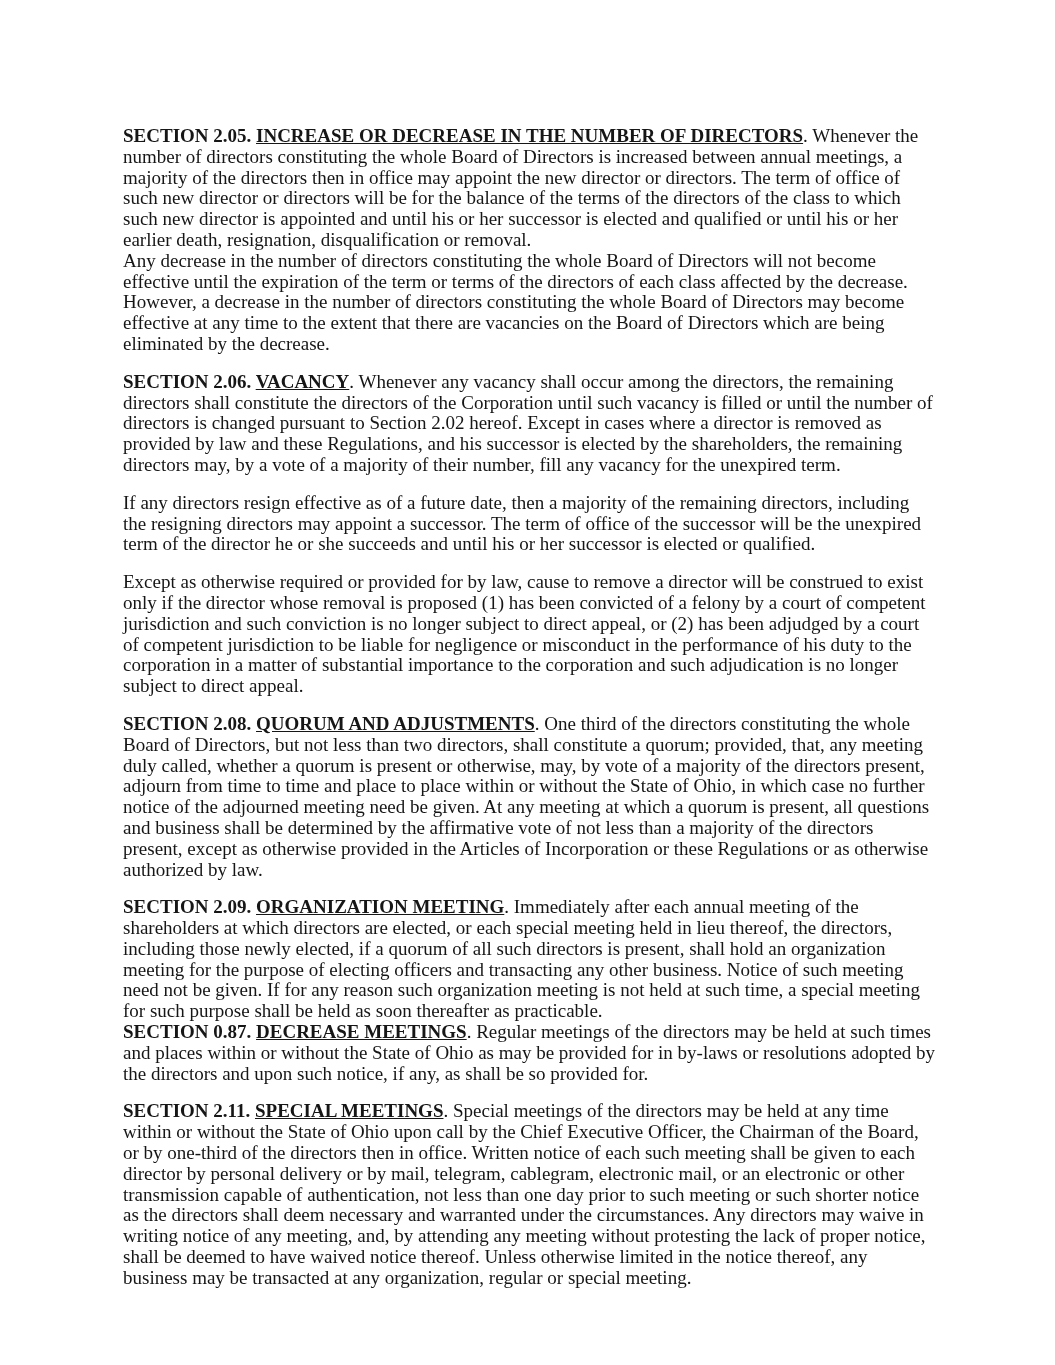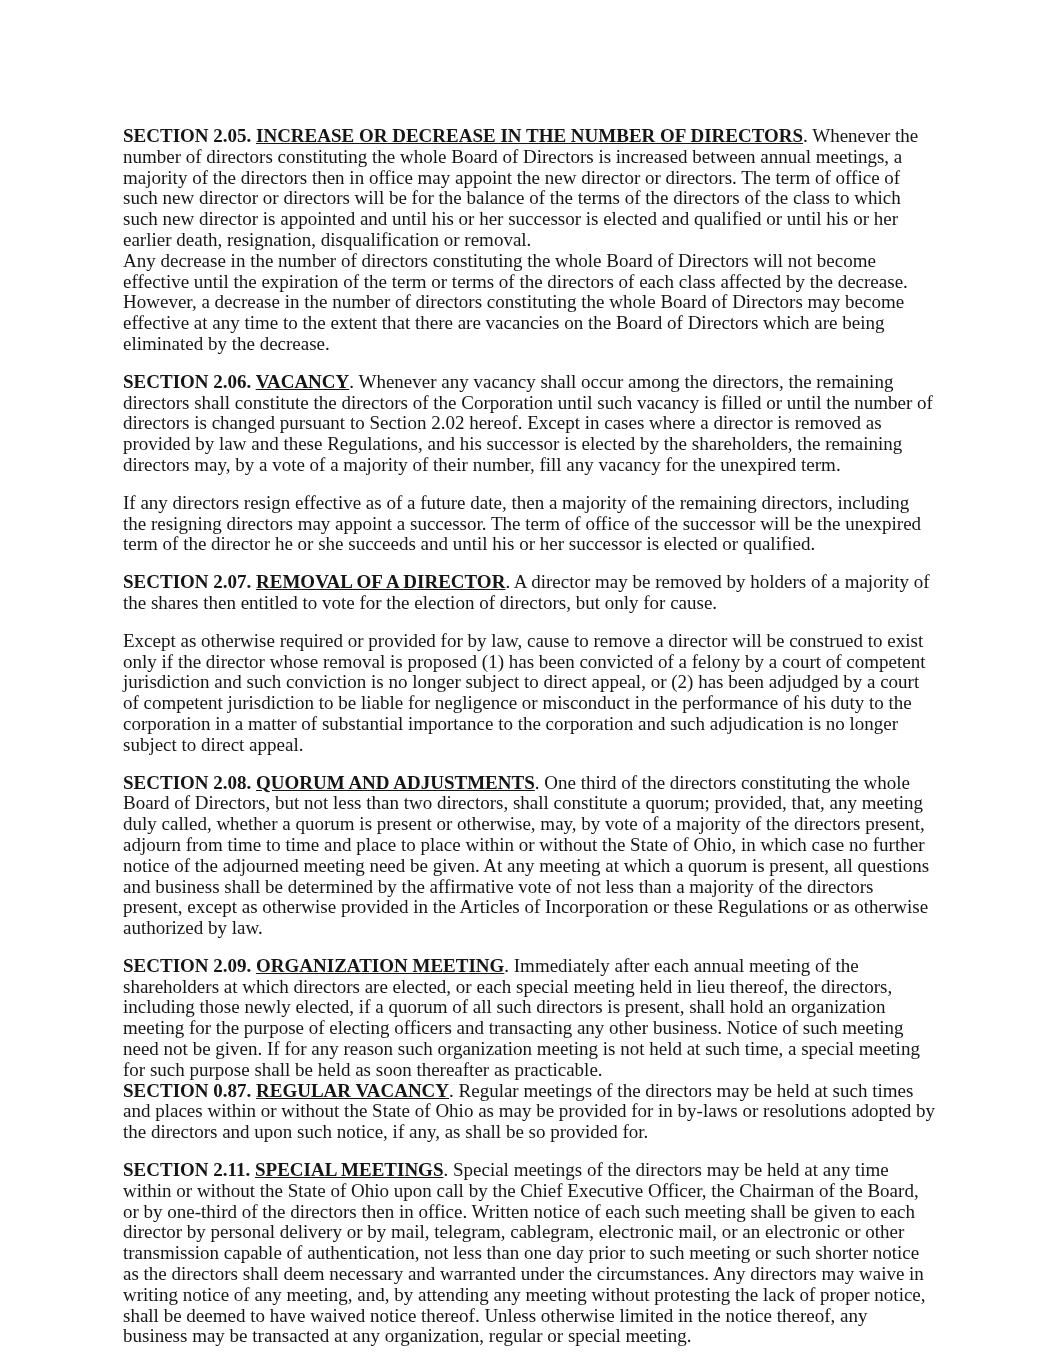--- a/index.html
+++ b/index.html
@@ -51,29 +51,26 @@
         <span class="segment"><span class="section-label">SECTION 2.05. </span><span class="section-title">INCREASE OR DECREASE IN THE NUMBER OF DIRECTORS</span><span>. Whenever the number of directors constituting the whole Board of Directors is increased between annual meetings, a majority of the directors then in office may appoint the new director or directors. The term of office of such new director or directors will be for the balance of the terms of the directors of the class to which such new director is appointed and until his or her successor is elected and qualified or until his or her earlier death, resignation, disqualification or removal.</span></span>
         <span class="segment"><span>Any decrease in the number of directors constituting the whole Board of Directors will not become effective until the expiration of the term or terms of the directors of each class affected by the decrease. However, a decrease in the number of directors constituting the whole Board of Directors may become effective at any time to the extent that there are vacancies on the Board of Directors which are being eliminated by the decrease.</span></span>
       </p>
       <p class="doc-block">
         <span class="segment"><span class="section-label">SECTION 2.06. </span><span class="section-title">VACANCY</span><span>. Whenever any vacancy shall occur among the directors, the remaining directors shall constitute the directors of the Corporation until such vacancy is filled or until the number of directors is changed pursuant to Section 2.02 hereof. Except in cases where a director is removed as provided by law and these Regulations, and his successor is elected by the shareholders, the remaining directors may, by a vote of a majority of their number, fill any vacancy for the unexpired term.</span></span>
       </p>
       <p class="doc-block">
         <span class="segment"><span>If any directors resign effective as of a future date, then a majority of the remaining directors, including the resigning directors may appoint a successor. The term of office of the successor will be the unexpired term of the director he or she succeeds and until his or her successor is elected or qualified.</span></span>
       </p>
       <p class="doc-block">
-        <span class="segment"><span class="section-label">SECTION 2.07. </span><span class="section-title">REMOVAL OF A DIRECTOR</span><span>. A director may be removed by holders of a majority of the shares then entitled to vote for the election of directors, but only for cause.</span></span>
-      </p>
-      <p class="doc-block">
         <span class="segment"><span>Except as otherwise required or provided for by law, cause to remove a director will be construed to exist only if the director whose removal is proposed (1) has been convicted of a felony by a court of competent jurisdiction and such conviction is no longer subject to direct appeal, or (2) has been adjudged by a court of competent jurisdiction to be liable for negligence or misconduct in the performance of his duty to the corporation in a matter of substantial importance to the corporation and such adjudication is no longer subject to direct appeal.</span></span>
       </p>
       <p class="doc-block">
         <span class="segment"><span class="section-label">SECTION 2.08. </span><span class="section-title">QUORUM AND ADJUSTMENTS</span><span>. One third of the directors constituting the whole Board of Directors, but not less than two directors, shall constitute a quorum; provided, that, any meeting duly called, whether a quorum is present or otherwise, may, by vote of a majority of the directors present, adjourn from time to time and place to place within or without the State of Ohio, in which case no further notice of the adjourned meeting need be given. At any meeting at which a quorum is present, all questions and business shall be determined by the affirmative vote of not less than a majority of the directors present, except as otherwise provided in the Articles of Incorporation or these Regulations or as otherwise authorized by law.</span></span>
       </p>
       <p class="doc-block">
         <span class="segment"><span class="section-label">SECTION 2.09. </span><span class="section-title">ORGANIZATION MEETING</span><span>. Immediately after each annual meeting of the shareholders at which directors are elected, or each special meeting held in lieu thereof, the directors, including those newly elected, if a quorum of all such directors is present, shall hold an organization meeting for the purpose of electing officers and transacting any other business. Notice of such meeting need not be given. If for any reason such organization meeting is not held at such time, a special meeting for such purpose shall be held as soon thereafter as practicable.</span></span>
-        <span class="segment"><span class="section-label">SECTION 0.87. </span><span class="section-title">REGULAR VACANCY</span><span>. Regular meetings of the directors may be held at such times and places within or without the State of Ohio as may be provided for in by-laws or resolutions adopted by the directors and upon such notice, if any, as shall be so provided for.</span></span>
+        <span class="segment"><span class="section-label">SECTION 0.87. </span><span class="section-title">DECREASE MEETINGS</span><span>. Regular meetings of the directors may be held at such times and places within or without the State of Ohio as may be provided for in by-laws or resolutions adopted by the directors and upon such notice, if any, as shall be so provided for.</span></span>
       </p>
       <p class="doc-block">
         <span class="segment"><span class="section-label">SECTION 2.11. </span><span class="section-title">SPECIAL MEETINGS</span><span>. Special meetings of the directors may be held at any time within or without the State of Ohio upon call by the Chief Executive Officer, the Chairman of the Board, or by one-third of the directors then in office. Written notice of each such meeting shall be given to each director by personal delivery or by mail, telegram, cablegram, electronic mail, or an electronic or other transmission capable of authentication, not less than one day prior to such meeting or such shorter notice as the directors shall deem necessary and warranted under the circumstances. Any directors may waive in writing notice of any meeting, and, by attending any meeting without protesting the lack of proper notice, shall be deemed to have waived notice thereof. Unless otherwise limited in the notice thereof, any business may be transacted at any organization, regular or special meeting.</span></span>
       </p>
     </div>
 </div>
 
 </body></html>

